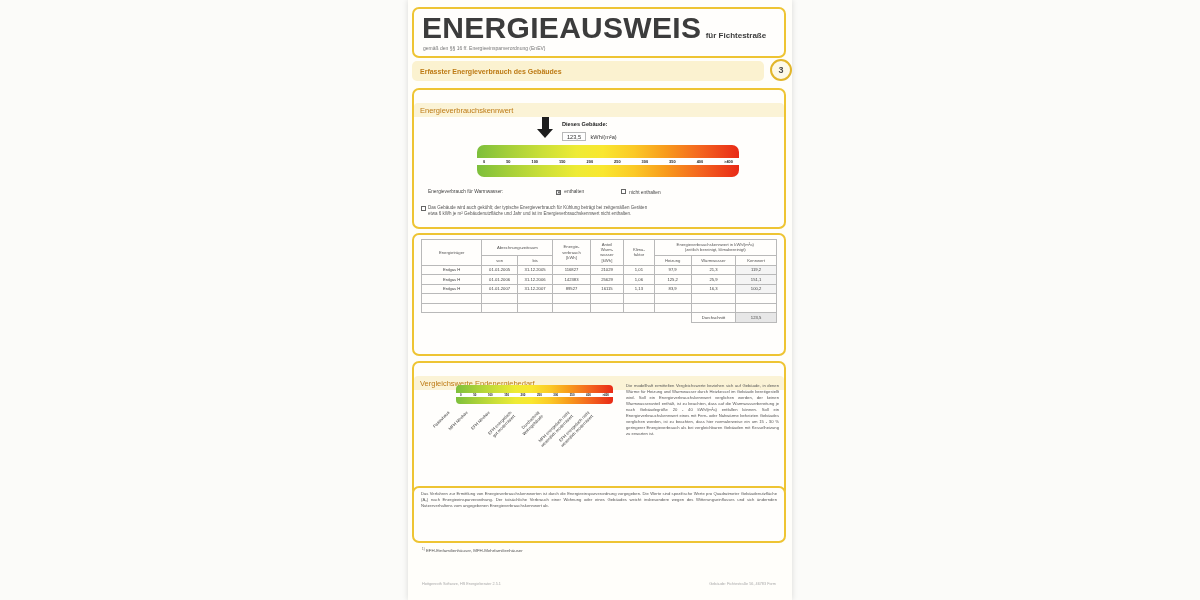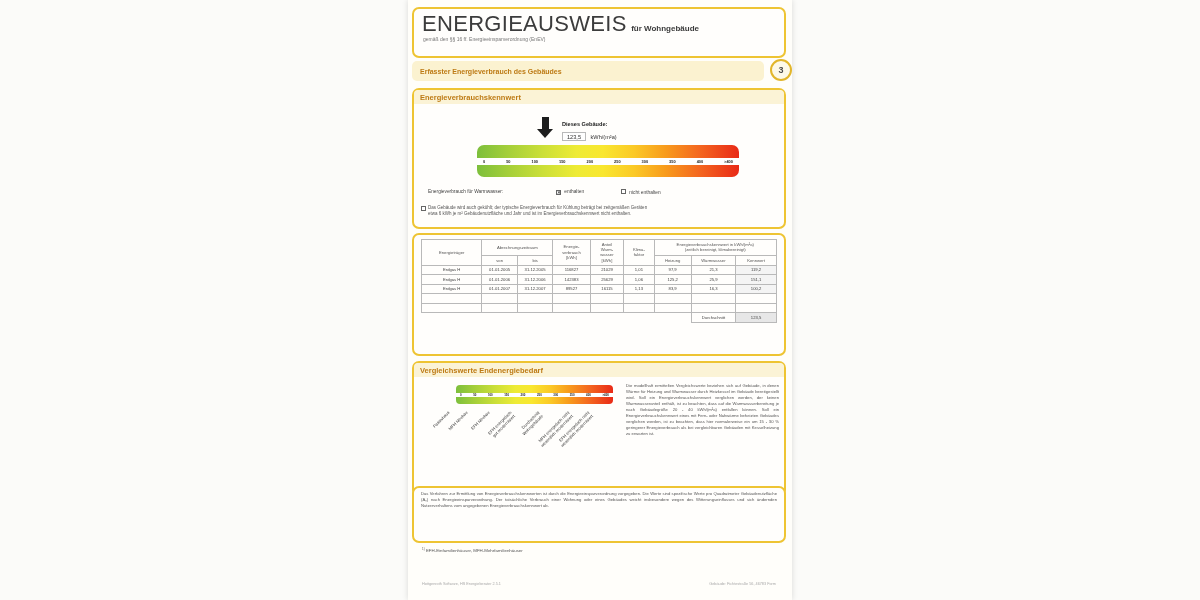--- a/index.html
+++ b/index.html
@@ -13,25 +13,25 @@
     position:absolute;left:408px;top:0;width:384px;height:600px;
     background:#fffefa;
     box-shadow:0 0 6px rgba(0,0,0,0.14);
   }
   .box{
     position:absolute;left:4px;width:374px;box-sizing:border-box;
     border:2px solid #eec433;border-radius:7px;background:#fffefc;
   }
   .box-strip{
     background:#fbf3d6;border-radius:4px 4px 0 0;
-    padding:2.5px 6px;font-size:7.5px;font-weight:bold;color:#bd7a14;
+    padding:2.5px 6px;font-size:7.5px;font-weight:normal;color:#bd7a14;margin-top:13px;
   }
   
   .h-inner{padding:3px 8px 0 8px;}
-  .h-big{font-size:22px;font-weight:normal;color:#3c3c3c;letter-spacing:0.3px;line-height:1.05;text-align:center;}
+  .h-big{font-size:30px;font-weight:bold;color:#3c3c3c;letter-spacing:0.3px;line-height:1.05;text-align:center;}
   .h-suffix{font-size:8px;font-weight:bold;color:#3c3c3c;}
   .h-law{font-size:5px;color:#777;padding-left:9px;margin-top:1px;}
   .bar{
     position:absolute;left:4px;top:61px;width:352px;height:20px;box-sizing:border-box;
     background:#fbf2d0;border-radius:5px;display:flex;align-items:center;
     padding:0 8px;font-size:7px;font-weight:bold;color:#bd7a14;
   }
   .badge{
     position:absolute;left:362px;top:59px;width:22px;height:22px;box-sizing:border-box;
     border:2px solid #e2b62b;border-radius:50%;background:#fdf9e8;
@@ -98,21 +98,21 @@
   .pfoot.right{right:16px;}
 </style>
 </head>
 <body>
 
 <div class="doc">
 
   <div class="box" style="top:7px;height:51px;">
     <div class="h-inner">
       <span class="h-big">ENERGIEAUSWEIS</span>
-      <span class="h-suffix">für Wohngebäude</span>
+      <span class="h-suffix">für Fichtestraße</span>
     </div>
     <div class="h-law">gemäß den §§ 16 ff. Energieeinsparverordnung (EnEV)</div>
   </div>
 
   <div class="bar">
     <span>Erfasster Energieverbrauch des Gebäudes</span>
   </div>
   <div class="badge">
     <span>3</span>
   </div>

